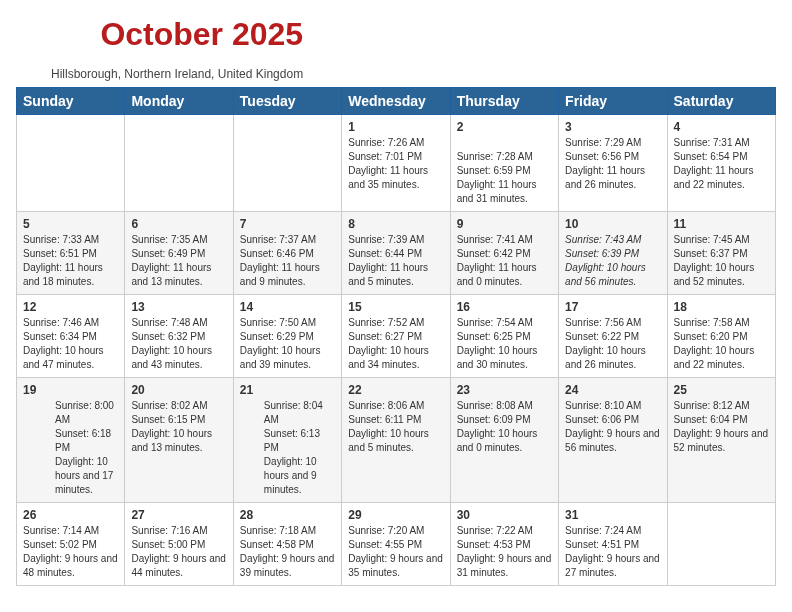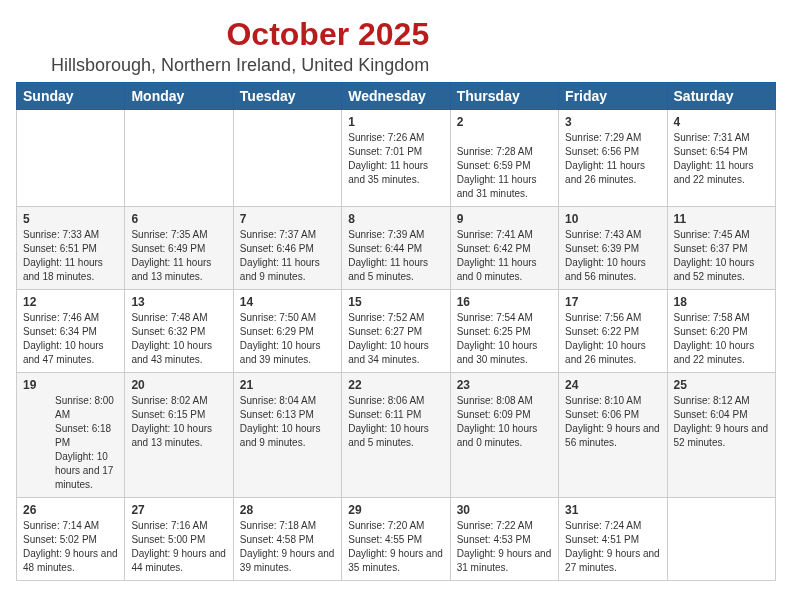--- a/index.html
+++ b/index.html
@@ -42,23 +42,23 @@
     }
     .title-area {
       text-align: right;
     }
     .month-title {
       font-size: 32px;
       font-weight: bold;
       color: #b91c1c;
     }
     .location-title {
-      font-size: 18px;
+      font-size: 12px;
       color: #444;
-      margin-top: 2px;
+      margin-top: 14px;
       padding-left: 35px;
     }
     .calendar {
       width: 100%;
       border-collapse: collapse;
       border: 1px solid #bbb;
     }
     .calendar th {
       background-color: #2a6496;
       color: #fff;
@@ -174,21 +174,21 @@
 Daylight: 11 hours and 5 minutes.</div>
         </td>
         <td>
           <span class="day-num">9</span>
           <div class="day-info" style="white-space: pre-line;">Sunrise: 7:41 AM
 Sunset: 6:42 PM
 Daylight: 11 hours and 0 minutes.</div>
         </td>
         <td>
           <span class="day-num">10</span>
-          <div class="day-info" style="white-space: pre-line;">Sunrise: 7:43 AM
+          <div class="day-info" style="white-space: pre-line; font-style: italic;">Sunrise: 7:43 AM
 Sunset: 6:39 PM
 Daylight: 10 hours and 56 minutes.</div>
         </td>
         <td>
           <span class="day-num">11</span>
           <div class="day-info" style="white-space: pre-line;">Sunrise: 7:45 AM
 Sunset: 6:37 PM
 Daylight: 10 hours and 52 minutes.</div>
         </td>
       </tr>
@@ -244,21 +244,21 @@
 Daylight: 10 hours and 17 minutes.</div>
         </td>
         <td>
           <span class="day-num">20</span>
           <div class="day-info" style="white-space: pre-line;">Sunrise: 8:02 AM
 Sunset: 6:15 PM
 Daylight: 10 hours and 13 minutes.</div>
         </td>
         <td>
           <span class="day-num">21</span>
-          <div class="day-info" style="white-space: pre-line;">Sunrise: 8:04 AM
+          <div class="day-info" style="white-space: pre-line; margin-left: 24px;">Sunrise: 8:04 AM
 Sunset: 6:13 PM
 Daylight: 10 hours and 9 minutes.</div>
         </td>
         <td>
           <span class="day-num">22</span>
           <div class="day-info" style="white-space: pre-line;">Sunrise: 8:06 AM
 Sunset: 6:11 PM
 Daylight: 10 hours and 5 minutes.</div>
         </td>
         <td>

